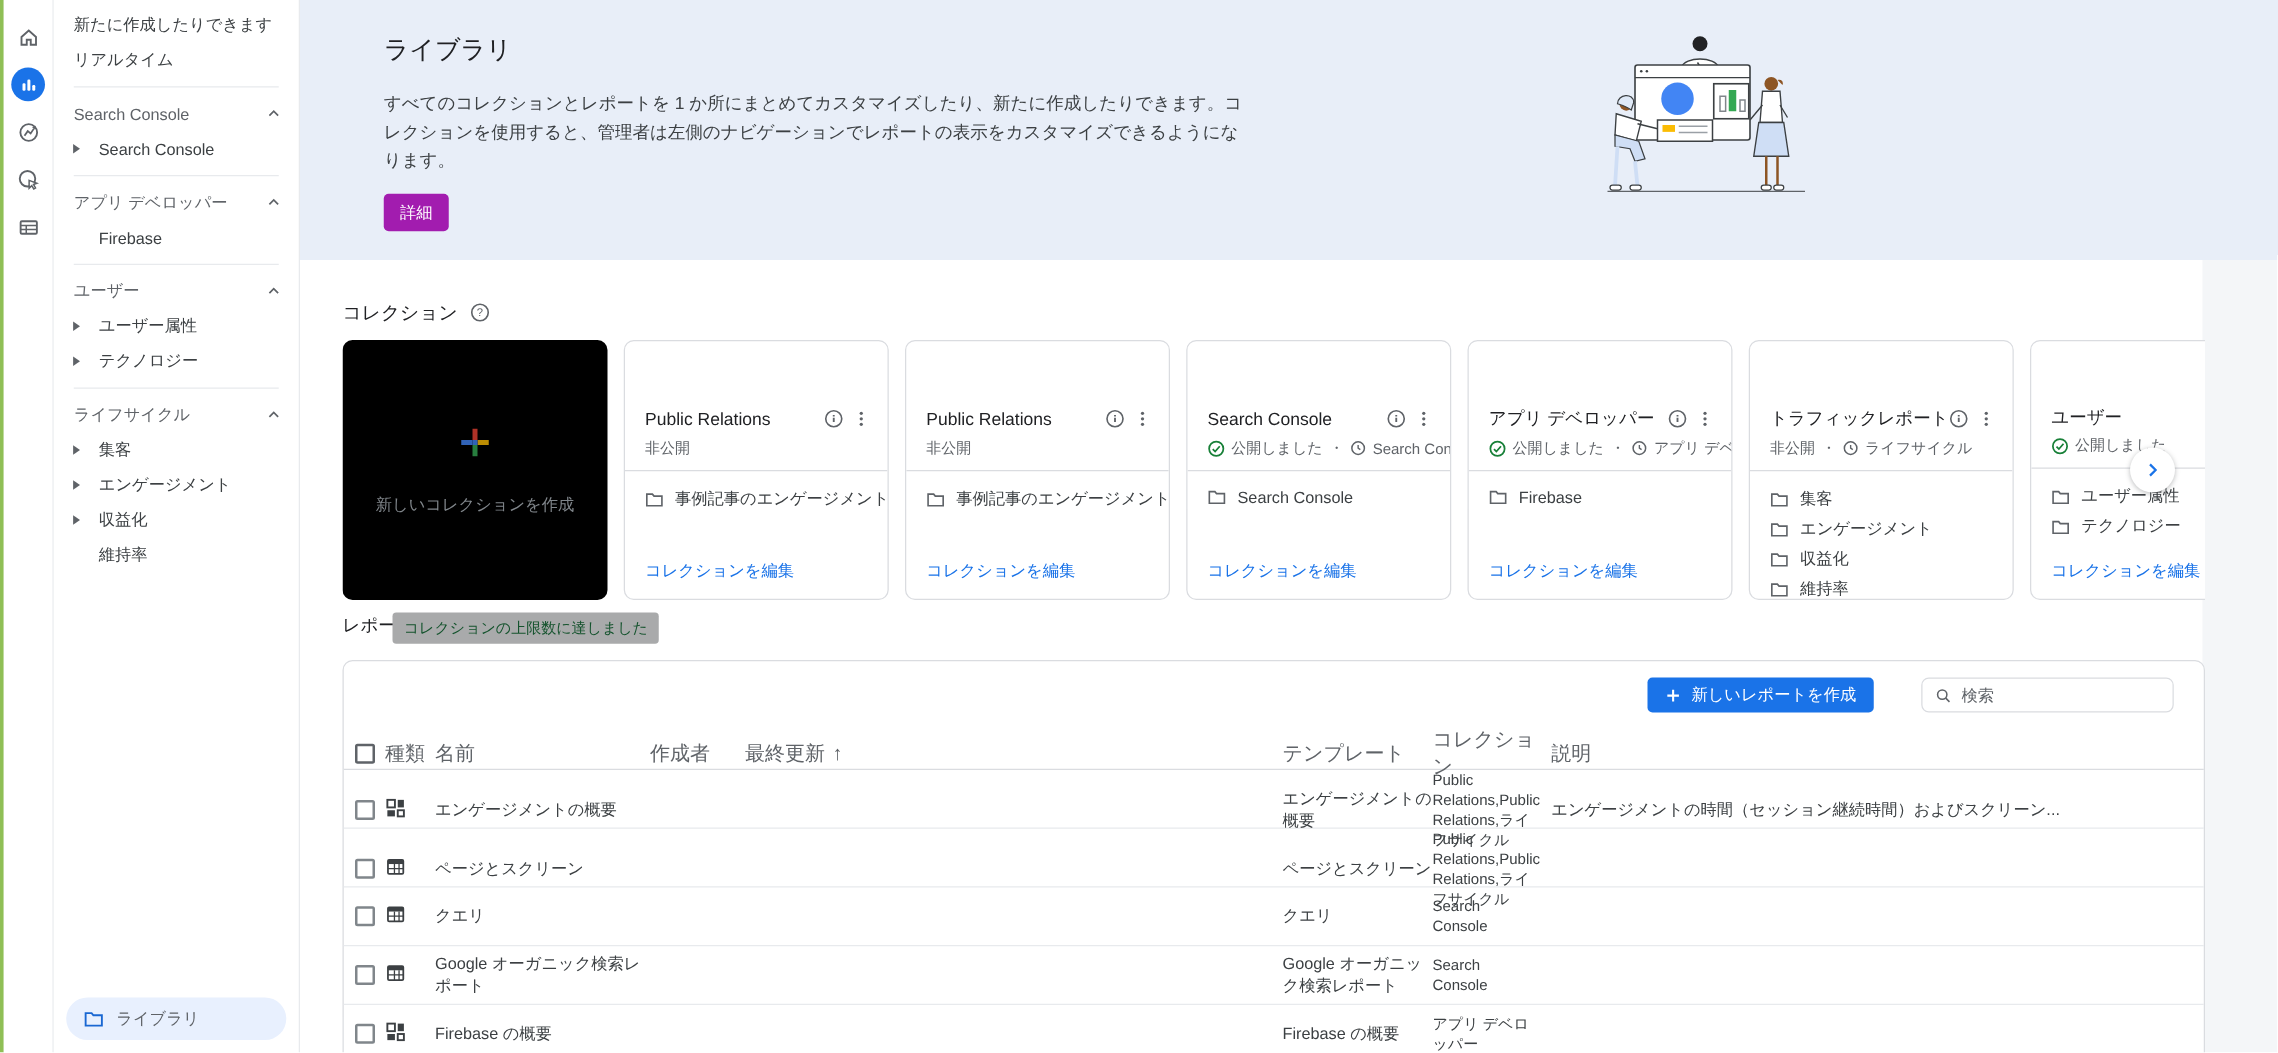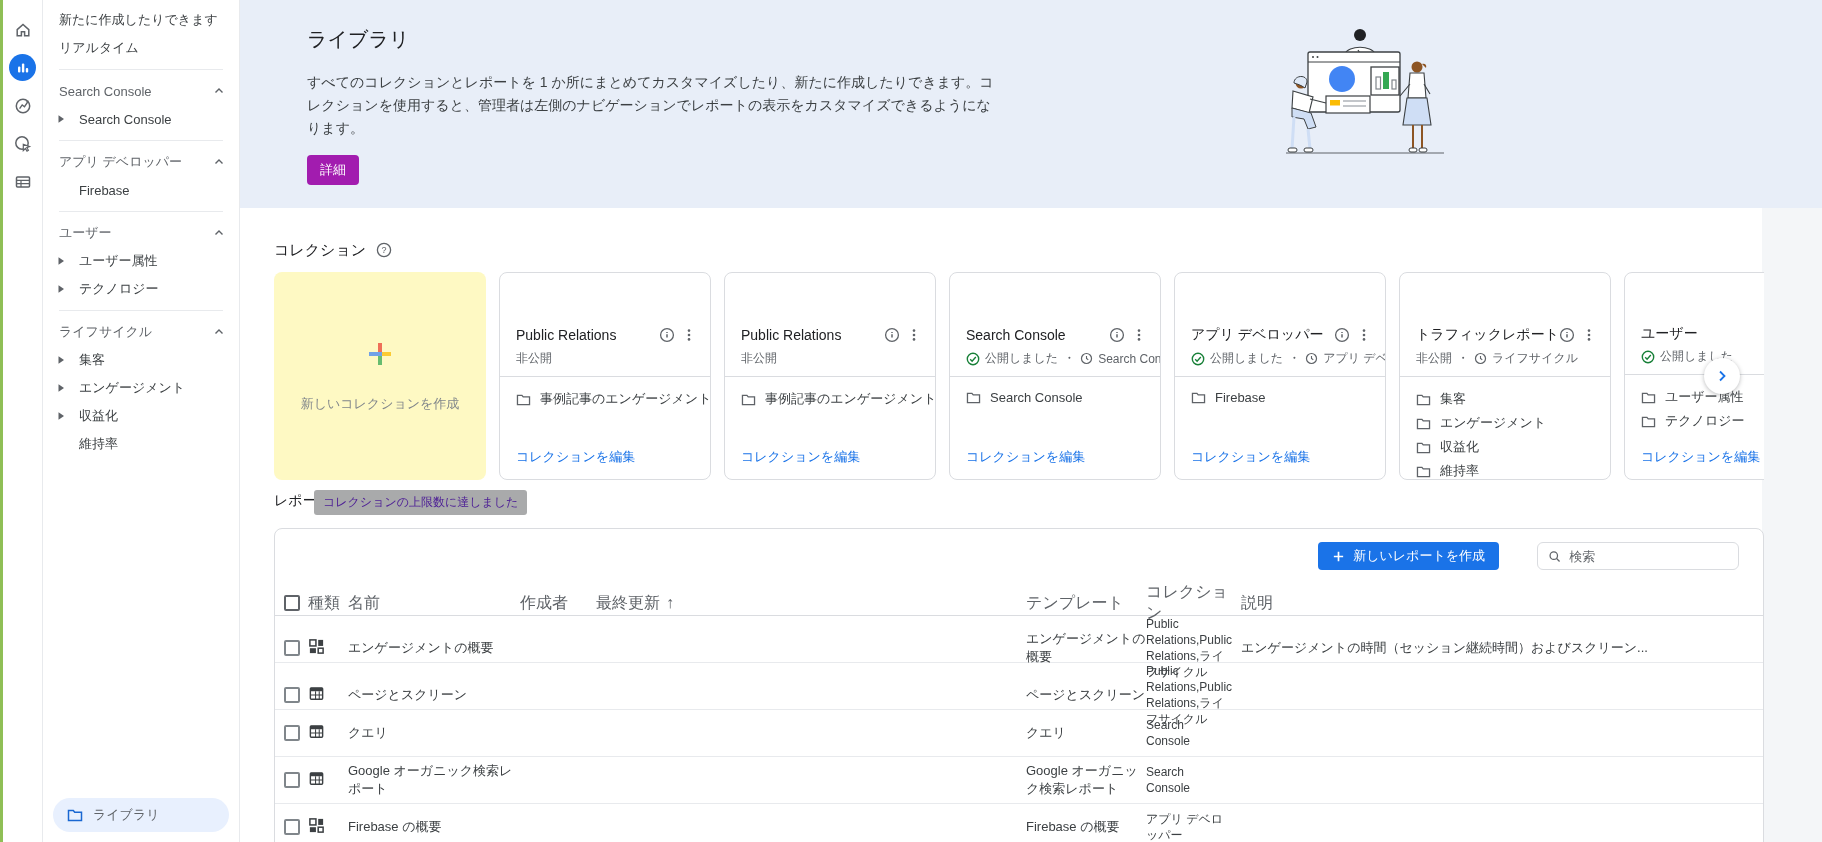--- a/index.html
+++ b/index.html
@@ -39,39 +39,39 @@
                  border:none; border-radius:4px; padding:6px 13px; cursor:pointer; }
   .illustration { position:absolute; top:6px; right:372px; }
 
   .content { padding-left:34px; position:relative; }
   .coll-heading { margin-top:32px; height:20px; display:flex; align-items:center; gap:10px; font-size:15px; color:#202124; }
 
   .cards-wrap { position:relative; width:1490px; margin-top:12px; }
   .cards { display:flex; gap:13px; width:1490px; overflow:hidden; }
   .card { width:212px; height:208px; flex:none; border:1px solid #dadce0; border-radius:8px; background:#fff;
           display:flex; flex-direction:column; overflow:hidden; }
-  .card.create { background:#fef9c3; border:none; align-items:center; justify-content:center; cursor:pointer; }
+  .card.create { background:#000000; border:none; align-items:center; justify-content:center; cursor:pointer; }
   .create-label { margin-top:26px; font-size:13px; color:#80868b; }
   .card-head { padding:12px 10px 9px 16px; border-bottom:1px solid #dadce0; }
   .card-title-row { display:flex; align-items:center;margin-top:40px; }
   .card-title { flex:1; font-size:14px; font-weight:500; color:#202124; white-space:nowrap; overflow:hidden; }
   .icon-btn { width:22px; height:20px; display:flex; align-items:center; justify-content:center; cursor:pointer; flex:none; }
   .card-status { margin-top:5px; display:flex; align-items:center; gap:5px; font-size:12px; color:#5f6368; white-space:nowrap; }
   .card-status svg { flex:none; }
   .card-body { flex:1; padding:13px 16px; display:flex; flex-direction:column; gap:9px; }
   .card-item { display:flex; align-items:center; gap:9px; font-size:13px; color:#3c4043; white-space:nowrap; }
   .card-item svg { flex:none; }
   .card-foot { padding:0 16px 13px; }
   .edit-link { font-size:13px; color:#1a73e8; white-space:nowrap; cursor:pointer; text-decoration:none; }
   .scroll-next { position:absolute; right:24px; top:50%; transform:translateY(-50%); width:36px; height:36px;
                  border-radius:50%; background:#fff; box-shadow:0 1px 4px rgba(60,64,67,.35); border:none;
                  display:flex; align-items:center; justify-content:center; cursor:pointer; }
 
   .reports-row { position:relative; margin-top:12px; height:24px; font-size:14px; color:#202124; }
-  .reports-row .tooltip { position:absolute; left:40px; top:-2px; background:#a9aaab; color:#4c1d95;
+  .reports-row .tooltip { position:absolute; left:40px; top:-2px; background:#a9aaab; color:#14532d;
                           font-size:12px; padding:4px 9px; border-radius:3px; white-space:nowrap; }
 
   
   .table-card { margin-top:12px; width:1490px; border:1px solid #dadce0; border-radius:8px 8px 0 0; min-height:330px; background:#fff; }
   .toolbar { display:flex; justify-content:flex-end; align-items:center; gap:38px; padding:13px 24px 12px; }
   .create-report-btn { display:flex; align-items:center; gap:8px; background:#1a73e8; color:#fff; font-size:13px;
                        border:none; border-radius:4px; height:28px; padding:0 14px; cursor:pointer; }
   .search-box { width:202px; height:28px; border:1px solid #dadce0; border-radius:6px; background:#fff;
                 display:flex; align-items:center; gap:8px; padding:0 10px; }
   .search-box input { border:none; outline:none; background:transparent; font-size:13px; width:100%; color:#202124;

